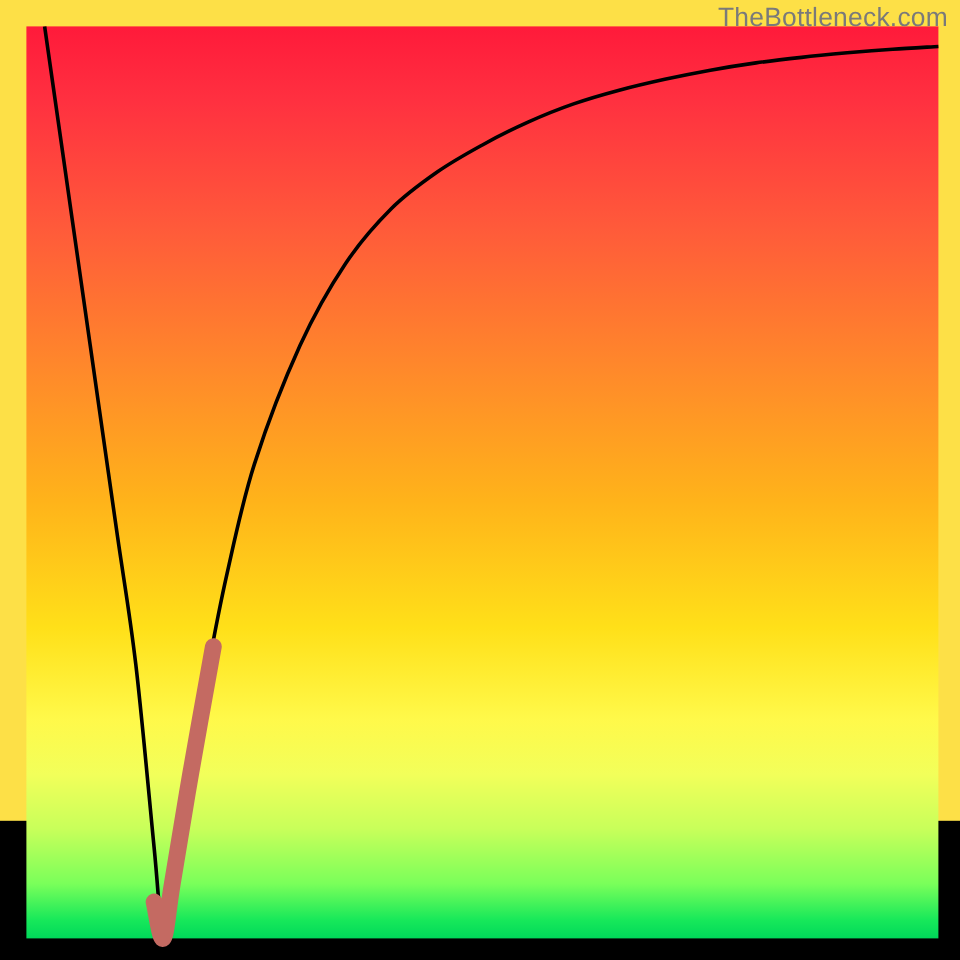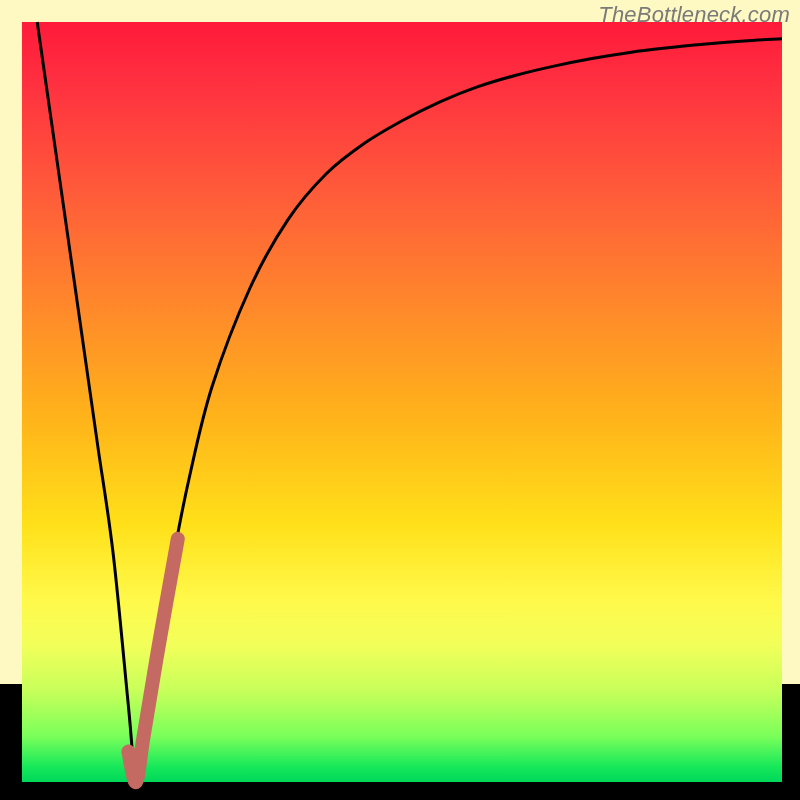--- a/index.html
+++ b/index.html
@@ -9,22 +9,21 @@
     height: 800px;
     background: #000;
     overflow: hidden;
   }
   .frame {
     position: absolute;
     left: 0;
     top: 0;
     width: 800px;
     height: 684px;
-    background: #fef9c3;
-    font-style: italic;
+    background: #fde047;
   }
   .plot {
     position: absolute;
     left: 22px;
     top: 22px;
     width: 760px;
     height: 760px;
     
     background: linear-gradient(
       to bottom,

